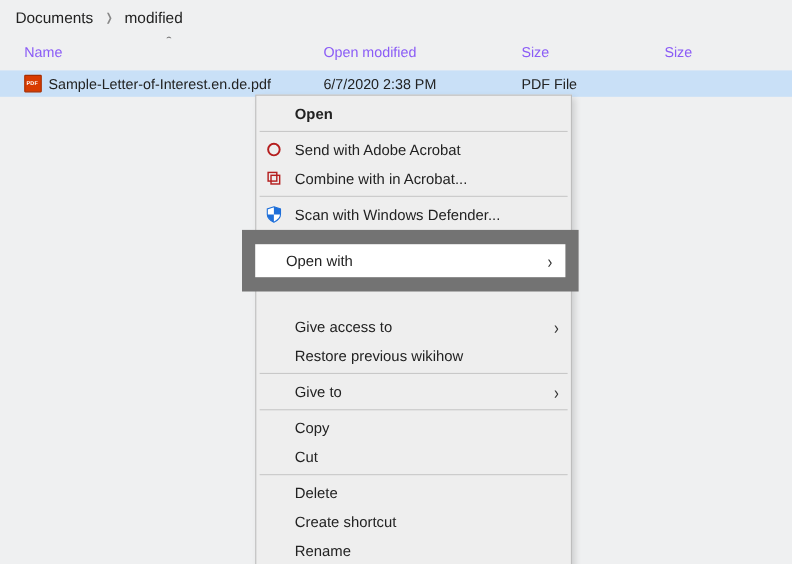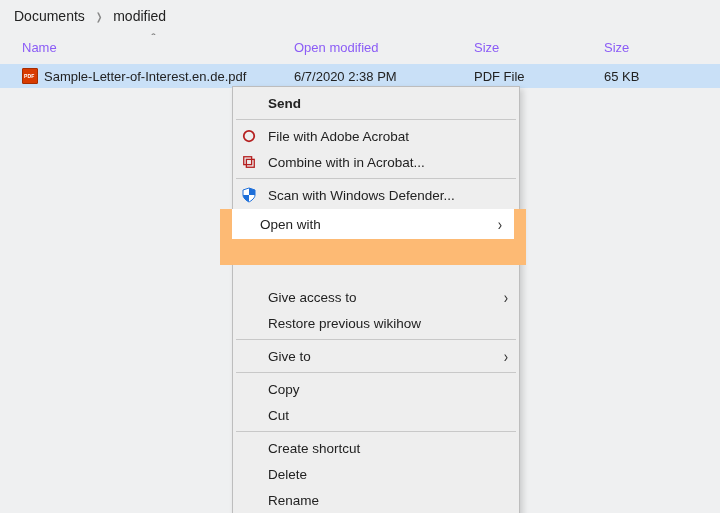--- a/index.html
+++ b/index.html
@@ -107,23 +107,24 @@
     height: 1px;
     background: #c8c8c8;
     margin: 3px 2px;
   }
   .highlight-wrap {
     position: absolute;
     left: 220px;
     top: 209px;
     width: 306px;
     height: 56px;
-    background: #fdba74;
+    background: #737373;
     z-index: 5;
     display: flex;
+    align-items: center;
     justify-content: center;
     padding: 0 12px;
   }
   .highlight-inner {
     background: #fff;
     width: 100%;
     height: 30px;
     display: flex;
     align-items: center;
     padding: 0 12px 0 28px;
@@ -151,37 +152,36 @@
   <div class="col-size col-label">Size</div>
 </div>
 
 <div class="row">
   <div class="col-name">
     <span class="pdf-icon"></span>
     <span>Sample-Letter-of-Interest.en.de.pdf</span>
   </div>
   <div class="col-date">6/7/2020 2:38 PM</div>
   <div class="col-type">PDF File</div>
-  <div class="col-size">65 KB</div>
 </div>
 
 <div class="ctx">
   <div class="ctx-item bold">
     <span class="ic"></span>
-    <span class="lbl">Send</span>
+    <span class="lbl">Open</span>
   </div>
   <div class="sep"></div>
 
   <div class="ctx-item">
     <span class="ic">
       <svg viewBox="0 0 16 16" width="14" height="14">
           <circle cx="8" cy="8" r="6" fill="none" stroke="#b51f1f" stroke-width="2"></circle>
         </svg>
     </span>
-    <span class="lbl">File with Adobe Acrobat</span>
+    <span class="lbl">Send with Adobe Acrobat</span>
   </div>
   <div class="ctx-item">
     <span class="ic">
       <svg viewBox="0 0 16 16" width="14" height="14">
           <rect x="2" y="2" width="9" height="9" fill="none" stroke="#b51f1f" stroke-width="1.5"></rect>
           <rect x="5" y="5" width="9" height="9" fill="none" stroke="#b51f1f" stroke-width="1.5"></rect>
         </svg>
     </span>
     <span class="lbl">Combine with in Acrobat...</span>
   </div>
@@ -234,25 +234,25 @@
     <span class="lbl">Copy</span>
   </div>
   <div class="ctx-item">
     <span class="ic"></span>
     <span class="lbl">Cut</span>
   </div>
   <div class="sep"></div>
 
   <div class="ctx-item">
     <span class="ic"></span>
+    <span class="lbl">Delete</span>
+  </div>
+  <div class="ctx-item">
+    <span class="ic"></span>
     <span class="lbl">Create shortcut</span>
-  </div>
-  <div class="ctx-item">
-    <span class="ic"></span>
-    <span class="lbl">Delete</span>
   </div>
   <div class="ctx-item">
     <span class="ic"></span>
     <span class="lbl">Rename</span>
   </div>
 
 </div>
 
 <div class="highlight-wrap">
   <div class="highlight-inner">

